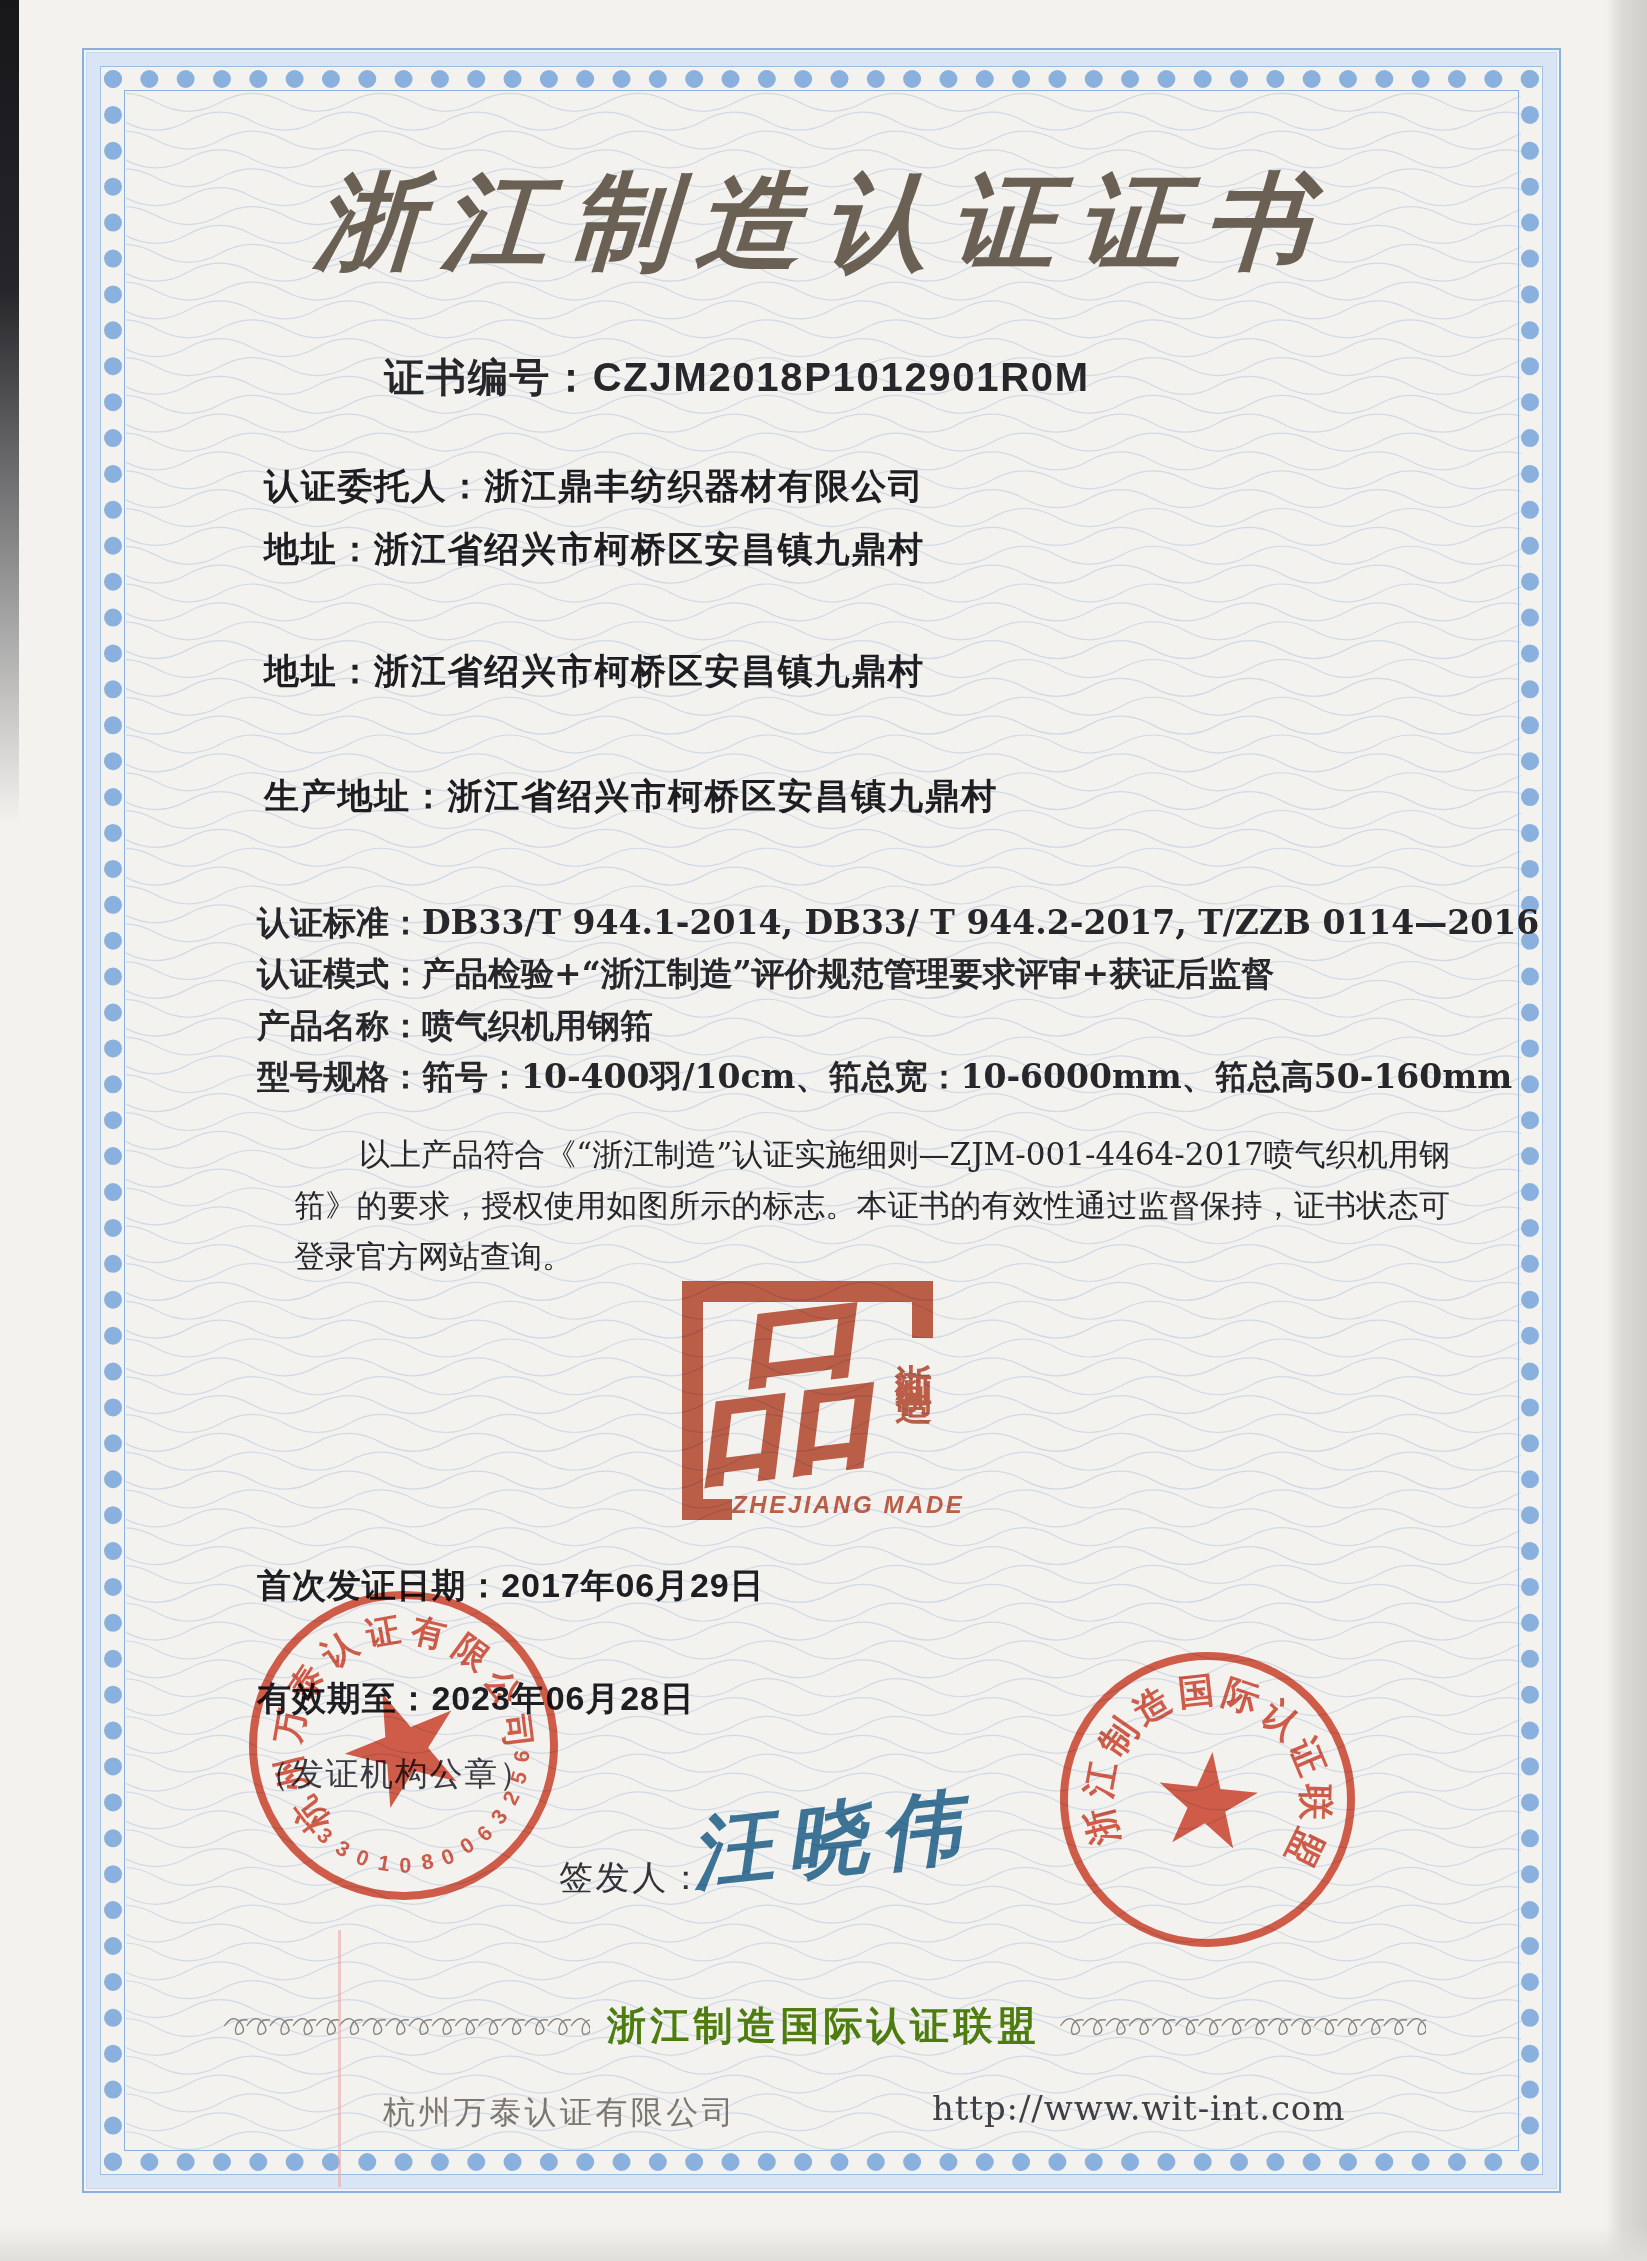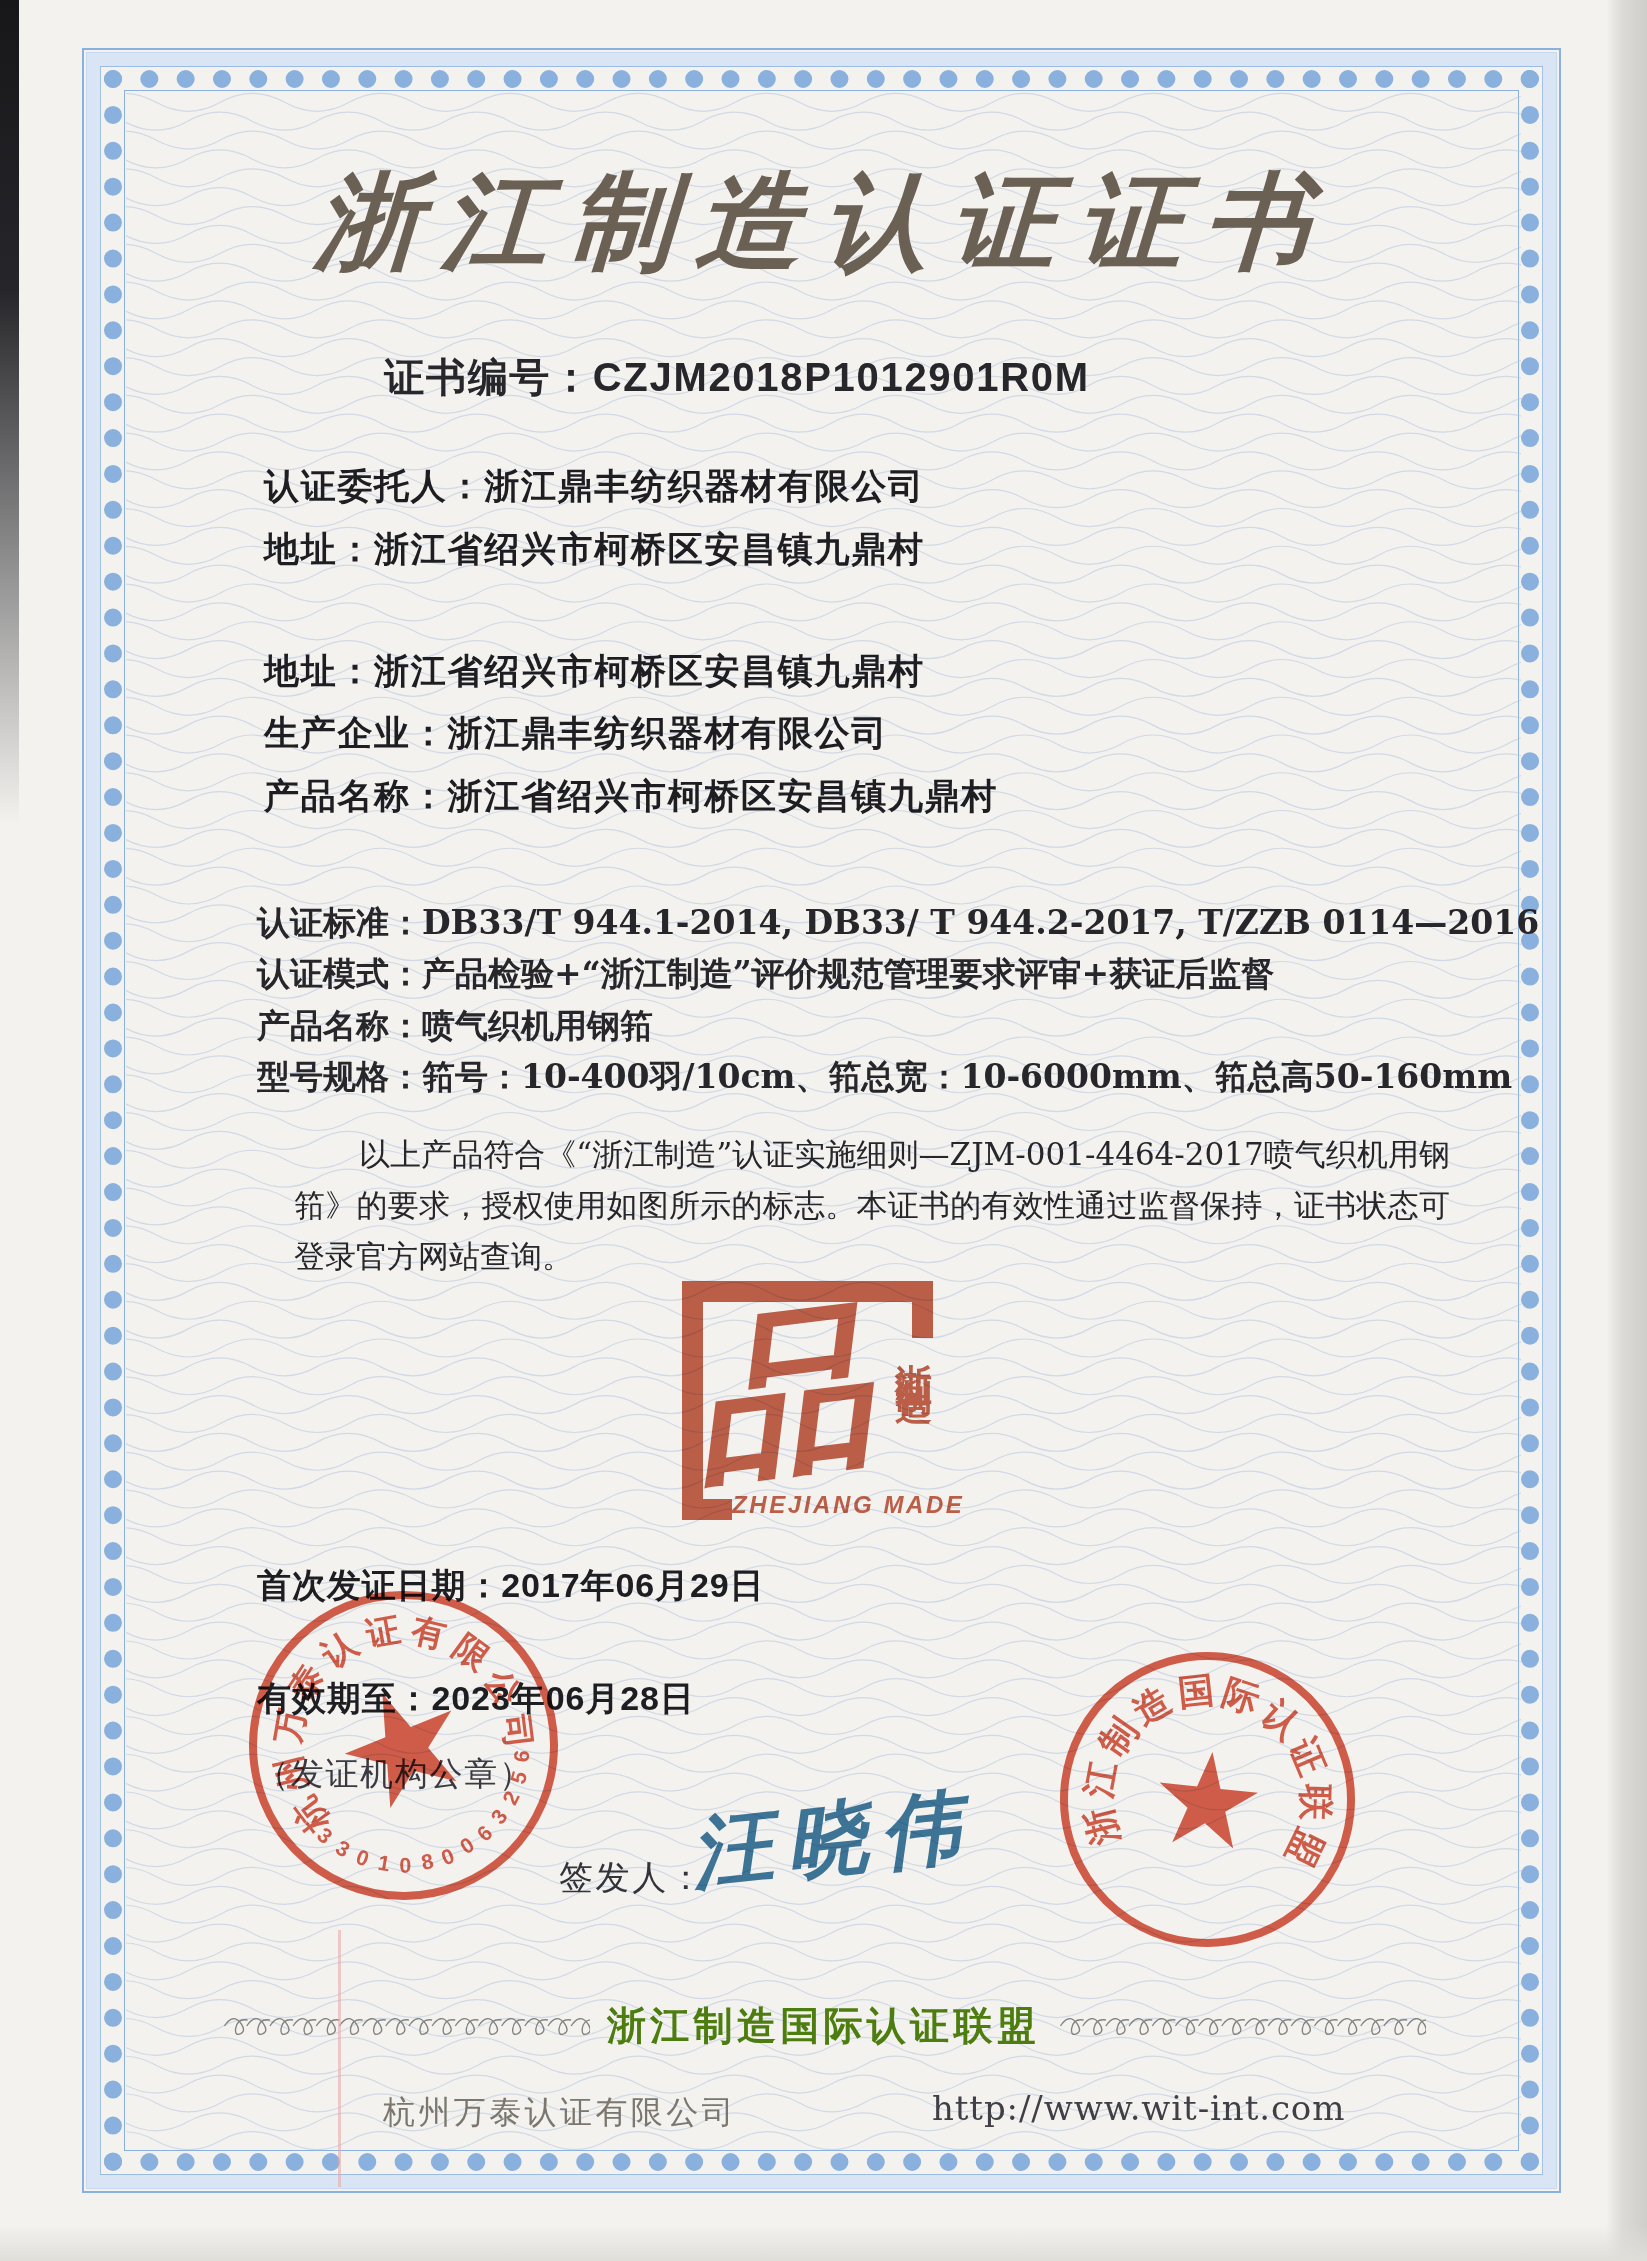--- a/index.html
+++ b/index.html
@@ -186,22 +186,21 @@
       <path d="M-78 2366 q37 -21 75 0 t75 0 t75 0 t75 0 t75 0 t75 0 t75 0 t75 0 t75 0 t75 0 t75 0 t75 0 t75 0 t75 0 t75 0 t75 0 t75 0 t75 0 t75 0 t75 0 t75 0 t75 0 t75 0 t75 0" fill="none" stroke="#b5c4df" stroke-width="1.4" opacity="0.55"></path>
       <path d="M-40 2388 q37 -21 75 0 t75 0 t75 0 t75 0 t75 0 t75 0 t75 0 t75 0 t75 0 t75 0 t75 0 t75 0 t75 0 t75 0 t75 0 t75 0 t75 0 t75 0 t75 0 t75 0 t75 0 t75 0 t75 0 t75 0" fill="none" stroke="#b5c4df" stroke-width="1.4" opacity="0.55"></path>
     </svg>
 
   <div class="abs title">浙江制造认证证书</div>
   <div class="abs certno">证书编号：CZJM2018P1012901R0M</div>
 
   <div class="abs info" style="top:463px">认证委托人：浙江鼎丰纺织器材有限公司</div>
   <div class="abs info" style="top:526px">地址：浙江省绍兴市柯桥区安昌镇九鼎村</div>
   <div class="abs info" style="top:648px">地址：浙江省绍兴市柯桥区安昌镇九鼎村</div>
-  <div class="abs info" style="top:710px">生产企业：浙江鼎丰纺织器材有限公司</div>
-  <div class="abs info" style="top:773px">产品名称：浙江省绍兴市柯桥区安昌镇九鼎村</div>
+  <div class="abs info" style="top:773px">生产地址：浙江省绍兴市柯桥区安昌镇九鼎村</div>
 
   <div class="abs std" style="top:901px">认证标准：DB33/T 944.1-2014, DB33/ T 944.2-2017, T/ZZB 0114—2016</div>
   <div class="abs std" style="top:952px">认证模式：产品检验+“浙江制造”评价规范管理要求评审+获证后监督</div>
   <div class="abs std" style="top:1004px">产品名称：喷气织机用钢筘</div>
   <div class="abs std" style="top:1055px">型号规格：筘号：10-400羽/10cm、筘总宽：10-6000mm、筘总高50-160mm</div>
 
   <div class="abs para">以上产品符合《“浙江制造”认证实施细则—ZJM-001-4464-2017喷气织机用钢筘》的要求，授权使用如图所示的标志。本证书的有效性通过监督保持，证书状态可登录官方网站查询。</div>
 
   <div class="abs logo">
     <div class="bar" style="left:0;top:0;width:250px;height:20.6px"></div>

